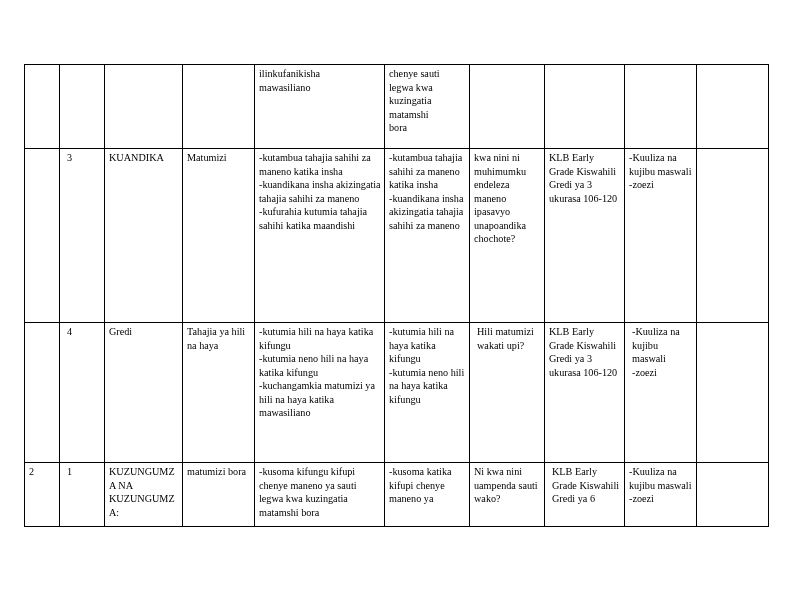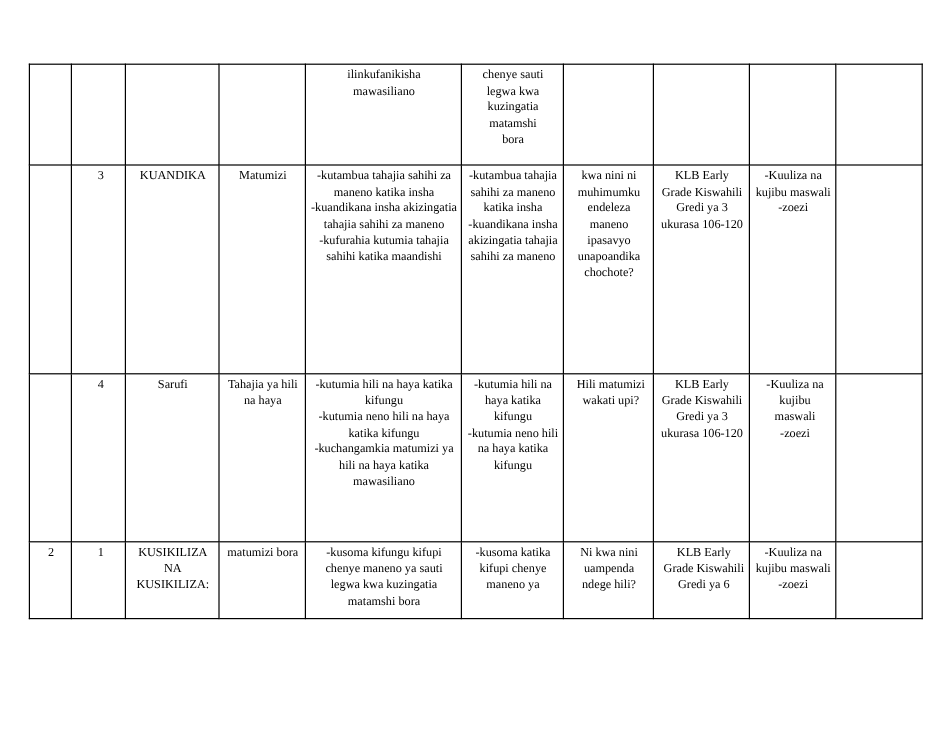--- a/index.html
+++ b/index.html
@@ -20,27 +20,26 @@
     position: absolute;
     top: 0;
     left: 0;
     width: 792px;
     height: 612px;
     background: #ffffff;
   }
   table.sow {
     position: absolute;
     left: 24px;
-    top: 53px;
+    top: 64px;
     width: 744px;
     border-collapse: collapse;
     table-layout: fixed;
     font-size: 10.2px;
     line-height: 1.33;
-    text-align: center;
   }
   table.sow td {
     border: 1px solid #000000;
     vertical-align: top;
     padding: 2px 3px 2px 4px;
     word-wrap: break-word;
     overflow-wrap: break-word;
     hyphens: none;
   }
   
@@ -164,21 +163,21 @@
       </tr>
 
       <tr class="row-4">
         <td>
             <span class="cell-text"></span>
           </td>
         <td>
             <span class="cell-text pad-left">4</span>
           </td>
         <td>
-            <span class="cell-text">Sarufi</span>
+            <span class="cell-text">Gredi</span>
           </td>
         <td>
             <span class="cell-text">Tahajia ya hili na haya</span>
           </td>
         <td>
             <span class="cell-text">-kutumia hili na haya katika kifungu
 -kutumia neno hili  na haya  katika kifungu
 -kuchangamkia matumizi ya hili na haya katika mawasiliano</span>
           </td>
         <td>
@@ -201,33 +200,33 @@
       </tr>
 
       <tr class="row-last">
         <td>
             <span class="cell-text">2</span>
           </td>
         <td>
             <span class="cell-text pad-left">1</span>
           </td>
         <td>
-            <span class="cell-text">KUSIKILIZA NA KUSIKILIZA:</span>
+            <span class="cell-text">KUZUNGUMZA NA KUZUNGUMZA:</span>
           </td>
         <td>
             <span class="cell-text">matumizi bora</span>
           </td>
         <td>
             <span class="cell-text">-kusoma kifungu kifupi chenye maneno ya sauti legwa kwa kuzingatia matamshi bora</span>
           </td>
         <td>
             <span class="cell-text">-kusoma katika kifupi chenye maneno ya</span>
           </td>
         <td>
-            <span class="cell-text">Ni kwa nini uampenda ndege hili?</span>
+            <span class="cell-text">Ni kwa nini uampenda sauti wako?</span>
           </td>
         <td>
             <span class="cell-text pad-left">KLB Early Grade Kiswahili Gredi ya 6</span>
           </td>
         <td>
             <span class="cell-text">-Kuuliza na kujibu maswali
 -zoezi</span>
           </td>
         <td>
             <span class="cell-text"></span>

